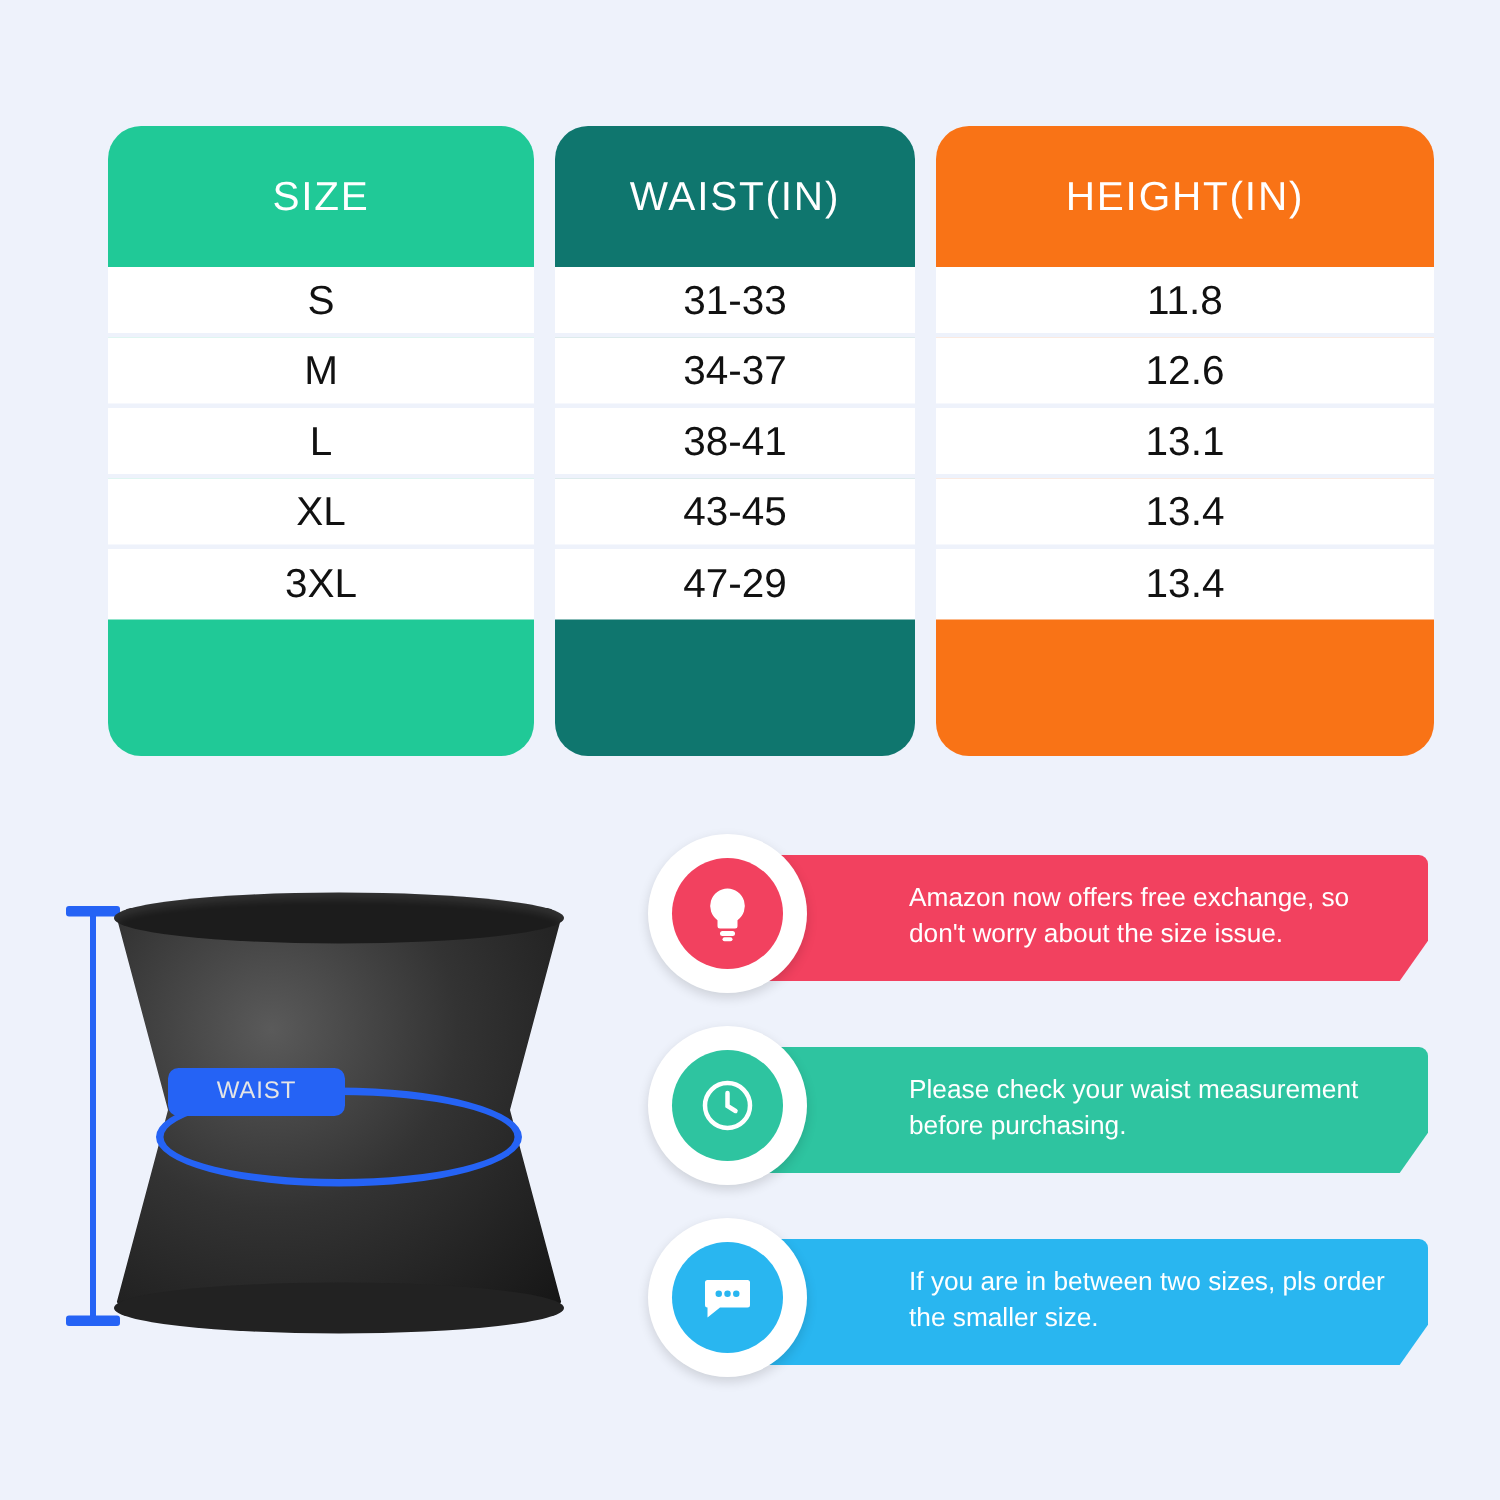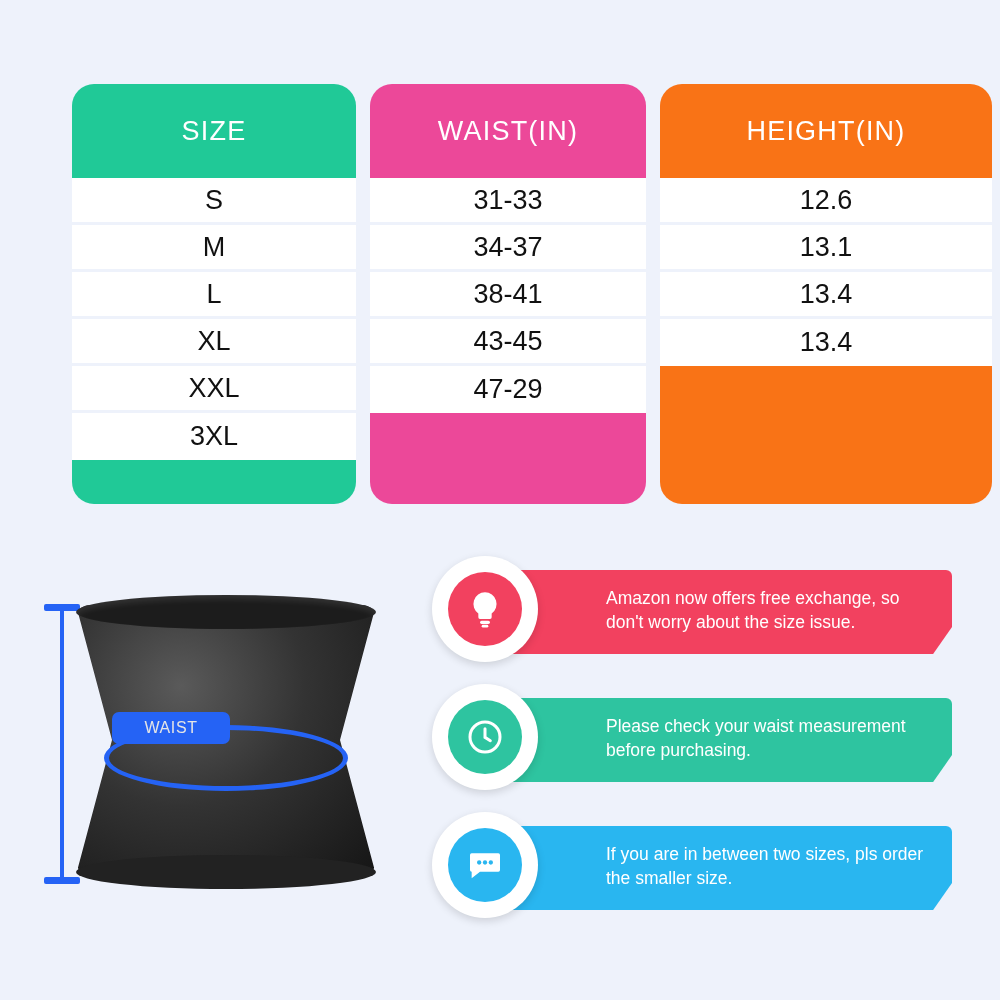--- a/index.html
+++ b/index.html
@@ -21,21 +21,21 @@
   }
   .col {
     flex: 0 0 auto;
     border-radius: 22px;
     overflow: hidden;
     position: relative;
     display: flex;
     flex-direction: column;
   }
   .col-size   { width: 284px; background: #20c997; }
-  .col-waist  { width: 276px; background: #ec4899; }
+  .col-waist  { width: 240px; background: #0f766e; }
   .col-height { width: 332px; background: #f97316; }
 
   .col-head {
     height: 94px;
     display: flex;
     align-items: center;
     justify-content: center;
     color: #ffffff;
     font-size: 27px;
     letter-spacing: 1.2px;
@@ -210,39 +210,39 @@
 
   <div class="size-table">
 
     <div class="col col-size">
       <div class="col-head">SIZE</div>
       <div class="col-body">
         <div class="cell">S</div>
         <div class="cell">M</div>
         <div class="cell">L</div>
         <div class="cell">XL</div>
-        <div class="cell">XXL</div>
         <div class="cell">3XL</div>
       </div>
     </div>
 
     <div class="col col-waist">
       <div class="col-head">WAIST(IN)</div>
       <div class="col-body">
         <div class="cell">31-33</div>
         <div class="cell">34-37</div>
         <div class="cell">38-41</div>
         <div class="cell">43-45</div>
         <div class="cell">47-29</div>
       </div>
     </div>
 
     <div class="col col-height">
       <div class="col-head">HEIGHT(IN)</div>
       <div class="col-body">
+        <div class="cell">11.8</div>
         <div class="cell">12.6</div>
         <div class="cell">13.1</div>
         <div class="cell">13.4</div>
         <div class="cell">13.4</div>
       </div>
     </div>
 
   </div>
 
   <div class="diagram">

